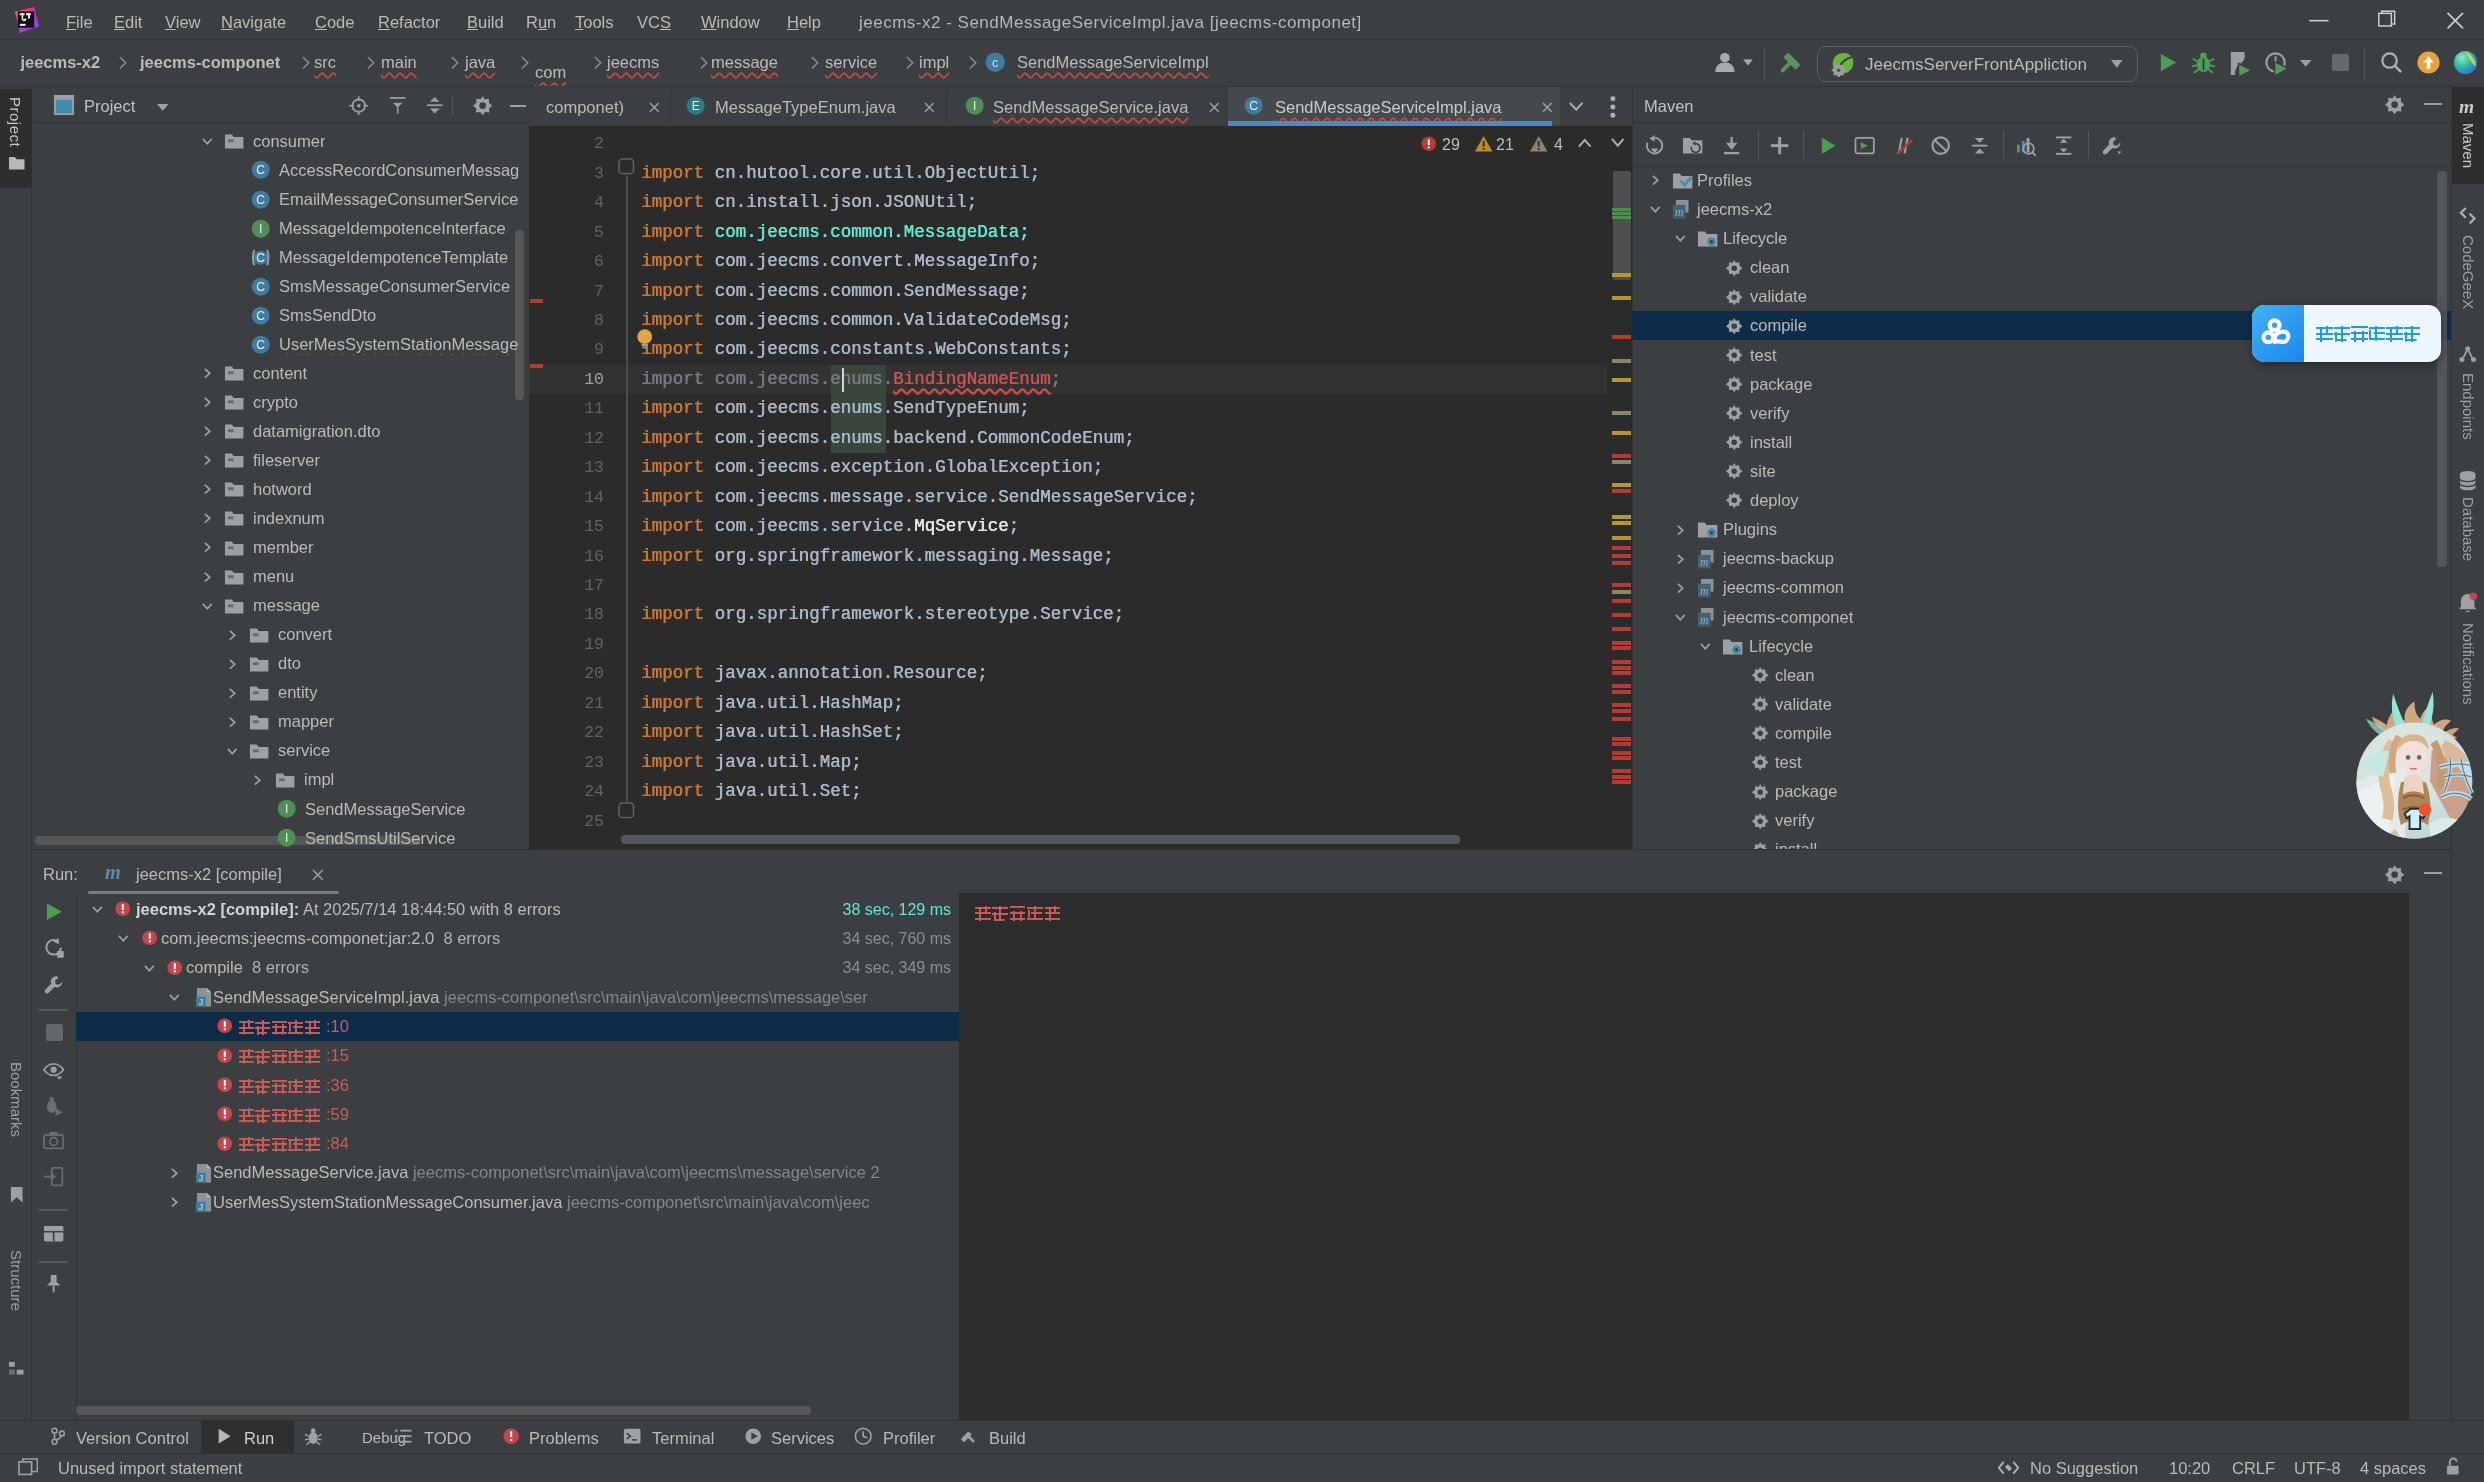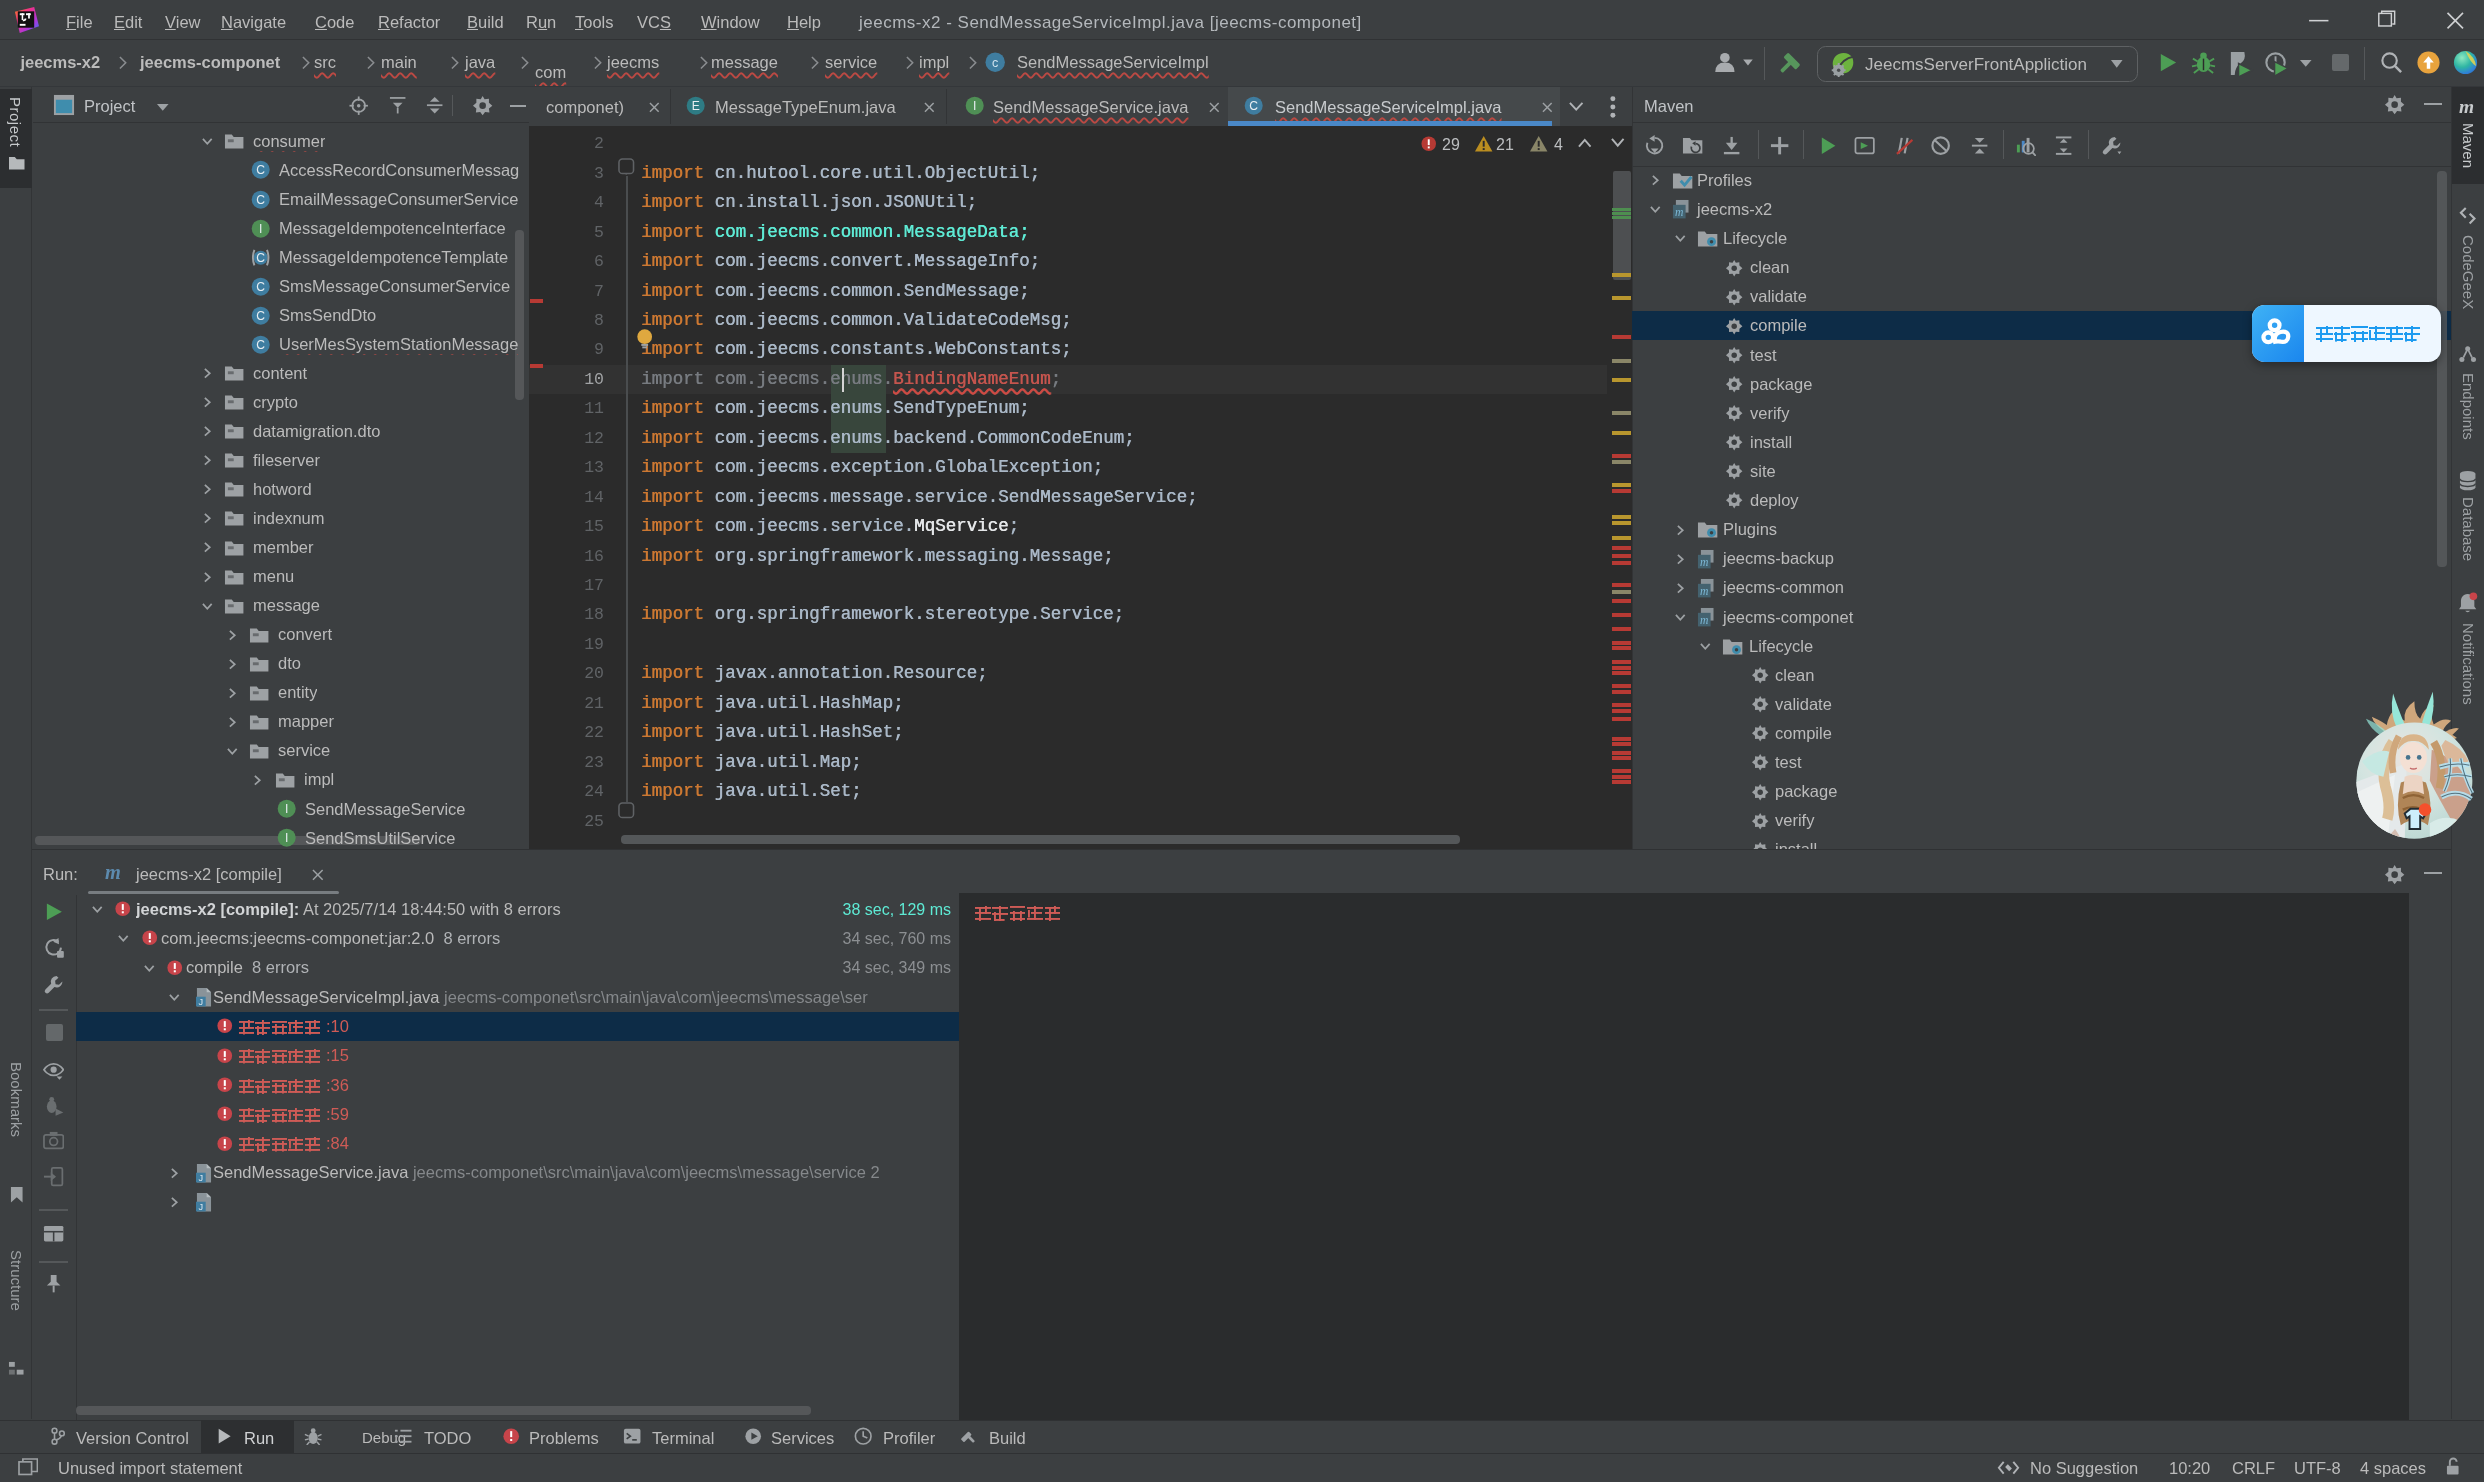--- a/index.html
+++ b/index.html
@@ -958,20 +958,21 @@
       <path d="M2 1 L12 1 L16.5 5.5 L16.5 20 L2 20 Z" fill="#8a9399"></path>
       <path d="M12 1 L12 5.5 L16.5 5.5 Z" fill="#b5bcc0"></path>
       <rect x="1" y="10" width="10" height="10" fill="#3f7da0"></rect>
       <text x="6" y="18.5" font-family="Liberation Sans" font-size="9.5" fill="#d7e4ec" text-anchor="middle">J</text>
     </svg>
 <div class="a" style="left:136px;top:898px;height:23px;line-height:23px;font-size:16.5px;white-space:pre;max-width:820px;overflow:hidden"><span style="color:#d2d4d6;font-weight:bold">jeecms-x2 [compile]:</span><span style="color:#bbbbbb;font-weight:normal"> At 2025/7/14 18:44:50 with 8 errors</span></div>
 <div class="a" style="left:161px;top:927px;height:23px;line-height:23px;font-size:16.5px;white-space:pre;max-width:795px;overflow:hidden"><span style="color:#bbbbbb;font-weight:normal">com.jeecms:jeecms-componet:jar:2.0</span><span style="color:#b0b3b6;font-weight:normal">  8 errors</span></div>
 <div class="a" style="left:186px;top:956px;height:23px;line-height:23px;font-size:16.5px;white-space:pre;max-width:770px;overflow:hidden"><span style="color:#bbbbbb;font-weight:normal">compile</span><span style="color:#b0b3b6;font-weight:normal">  8 errors</span></div>
 <div class="a" style="left:213px;top:986px;height:23px;line-height:23px;font-size:16.5px;white-space:pre;max-width:742px;overflow:hidden"><span style="color:#bbbbbb;font-weight:normal">SendMessageServiceImpl.java</span><span style="color:#85888b;font-weight:normal"> jeecms-componet\src\main\java\com\jeecms\message\ser</span></div>
 <div class="a" style="left:213px;top:1161px;height:23px;line-height:23px;font-size:16.5px;white-space:pre;max-width:742px;overflow:hidden"><span style="color:#bbbbbb;font-weight:normal">SendMessageService.java</span><span style="color:#85888b;font-weight:normal"> jeecms-componet\src\main\java\com\jeecms\message\service 2</span></div>
+<div class="a" style="left:213px;top:1191px;height:23px;line-height:23px;font-size:16.5px;white-space:pre;max-width:742px;overflow:hidden"><span style="color:#bbbbbb;font-weight:normal">UserMesSystemStationMessageConsumer.java</span><span style="color:#85888b;font-weight:normal"> jeecms-componet\src\main\java\com\jeec</span></div>
 <div class="a" style="left:805px;top:898px;width:146px;height:23px;line-height:23px;font-size:16px;color:#5eead4;text-align:right;white-space:pre">38 sec, 129 ms</div>
 <div class="a" style="left:805px;top:927px;width:146px;height:23px;line-height:23px;font-size:16px;color:#8c8f92;text-align:right;white-space:pre">34 sec, 760 ms</div>
 <div class="a" style="left:805px;top:956px;width:146px;height:23px;line-height:23px;font-size:16px;color:#8c8f92;text-align:right;white-space:pre">34 sec, 349 ms</div>
 <div class="a" style="left:975px;top:900px;height:25px;line-height:25px;font-size:17.5px"><span style="display:inline-block;width:15.5px;height:15.5px;margin-right:1.9px;vertical-align:middle;position:relative;top:0px;background-image:linear-gradient(#cf5b56,#cf5b56),linear-gradient(#cf5b56,#cf5b56),linear-gradient(#cf5b56,#cf5b56),linear-gradient(#cf5b56,#cf5b56),linear-gradient(#cf5b56,#cf5b56);background-repeat:no-repeat;background-size:100% 1.9px,100% 1.9px,100% 1.9px,1.9px 90%,1.9px 55%;background-position:0 8%,0 50%,0 92%,30% 100%,72% 0;"></span><span style="display:inline-block;width:15.5px;height:15.5px;margin-right:1.9px;vertical-align:middle;position:relative;top:0px;background-image:linear-gradient(#cf5b56,#cf5b56),linear-gradient(#cf5b56,#cf5b56),linear-gradient(#cf5b56,#cf5b56),linear-gradient(#cf5b56,#cf5b56),linear-gradient(#cf5b56,#cf5b56);background-repeat:no-repeat;background-size:100% 1.9px,100% 1.9px,60% 1.9px,1.9px 100%,1.9px 60%;background-position:0 12%,0 55%,50% 95%,50% 0,10% 100%;"></span><span style="display:inline-block;width:15.5px;height:15.5px;margin-right:1.9px;vertical-align:middle;position:relative;top:0px;background-image:linear-gradient(#cf5b56,#cf5b56),linear-gradient(#cf5b56,#cf5b56),linear-gradient(#cf5b56,#cf5b56),linear-gradient(#cf5b56,#cf5b56),linear-gradient(#cf5b56,#cf5b56);background-repeat:no-repeat;background-size:100% 1.9px,100% 1.9px,100% 1.9px,1.9px 70%,1.9px 70%;background-position:0 5%,0 45%,0 88%,22% 100%,78% 100%;"></span><span style="display:inline-block;width:15.5px;height:15.5px;margin-right:1.9px;vertical-align:middle;position:relative;top:0px;background-image:linear-gradient(#cf5b56,#cf5b56),linear-gradient(#cf5b56,#cf5b56),linear-gradient(#cf5b56,#cf5b56),linear-gradient(#cf5b56,#cf5b56),linear-gradient(#cf5b56,#cf5b56);background-repeat:no-repeat;background-size:100% 1.9px,70% 1.9px,100% 1.9px,1.9px 92%,1.9px 50%;background-position:0 10%,100% 48%,0 90%,48% 0,5% 50%;"></span><span style="display:inline-block;width:15.5px;height:15.5px;margin-right:1.9px;vertical-align:middle;position:relative;top:0px;background-image:linear-gradient(#cf5b56,#cf5b56),linear-gradient(#cf5b56,#cf5b56),linear-gradient(#cf5b56,#cf5b56),linear-gradient(#cf5b56,#cf5b56),linear-gradient(#cf5b56,#cf5b56);background-repeat:no-repeat;background-size:100% 1.9px,100% 1.9px,100% 1.9px,1.9px 90%,1.9px 55%;background-position:0 8%,0 50%,0 92%,30% 100%,72% 0;"></span></div>
 <div class="a " style="left:76px;top:1406px;width:735px;height:8.7px;background:#595c5e;border-radius:3.9px;opacity:0.85"></div>
 <div class="a " style="left:0px;top:1420px;width:2484px;height:33px;background:#3c3f41;border-top:1px solid #2f3133"></div>
 <svg class="a" style="left:49px;top:1427px" width="18.4" height="18.4" viewBox="0 0 20 20">
       <circle cx="6" cy="4" r="2.6" fill="none" stroke="#9da1a4" stroke-width="1.7"></circle>
       <circle cx="6" cy="16" r="2.6" fill="none" stroke="#9da1a4" stroke-width="1.7"></circle>
       <circle cx="14" cy="7" r="2.6" fill="none" stroke="#9da1a4" stroke-width="1.7"></circle>

